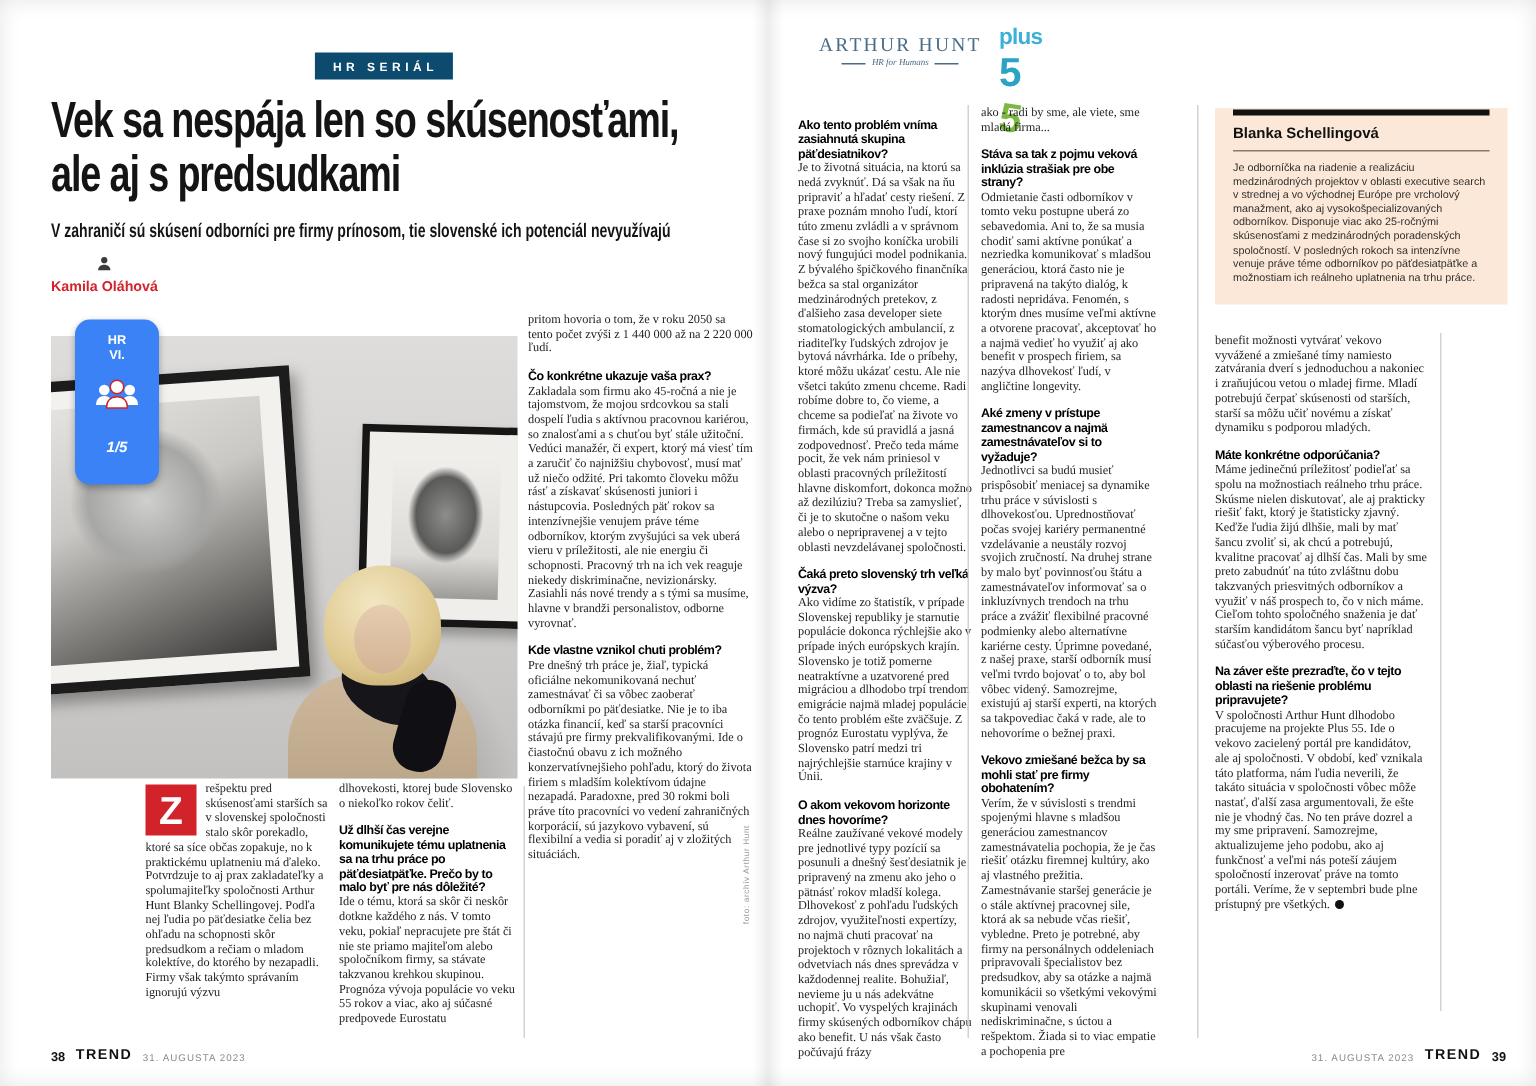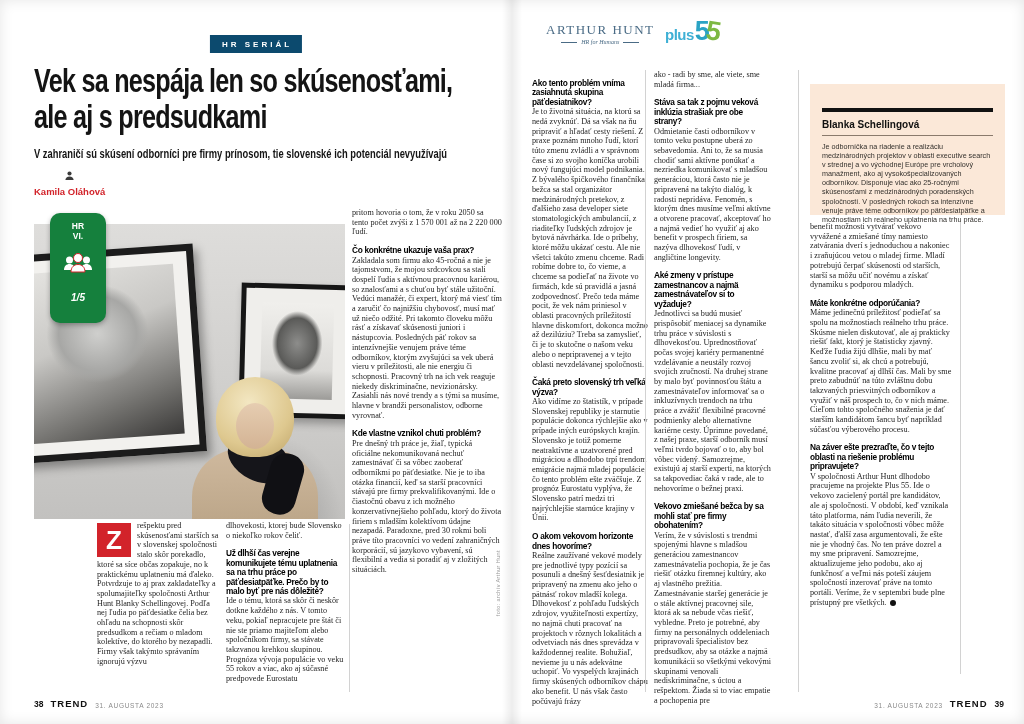--- a/index.html
+++ b/index.html
@@ -45,21 +45,21 @@
   .w-face{position:absolute;left:44px;top:26px;width:38px;height:46px;border-radius:50%;
           background:linear-gradient(180deg,#e6cdb1 0%,#d3b394 100%);}
   .w-body{position:absolute;left:0;top:72px;width:126px;height:70px;border-radius:48px 48px 0 0;
           background:linear-gradient(180deg,#cfb99e 0%,#bda78a 100%);}
   .w-scarf{position:absolute;left:34px;top:60px;width:66px;height:44px;border-radius:50%;
            background:#15151a;transform:rotate(26deg);}
   .w-scarf-tail{position:absolute;left:74px;top:76px;width:34px;height:62px;border-radius:16px;
            background:#101014;transform:rotate(16deg);}
 
   
-  .series-tab{position:absolute;left:50px;top:213px;width:56px;height:110px;background:#15803d;
+  .series-tab{position:absolute;left:50px;top:213px;width:56px;height:110px;background:#3b82f6;
               border-radius:10px;color:#fff;text-align:center;font-family:"Liberation Sans",sans-serif;
               box-shadow:0 2px 5px rgba(0,0,0,0.3);}
   .tab-hr{margin-top:9px;font-weight:bold;font-size:8.5px;line-height:9.5px;}
   .tab-icon{margin-top:11px;}
   .tab-progress{margin-top:12px;font-weight:bold;font-style:italic;font-size:10px;}
 
   
   .col{position:absolute;font-size:8.2px;line-height:9.7px;color:#1e1e1e;}
   .col p{margin:0;}
   .col p.q{margin-top:9px;font-family:"Liberation Sans",sans-serif;font-weight:bold;
@@ -84,33 +84,33 @@
   .f-brand{font-weight:bold;font-size:9.5px;letter-spacing:1px;color:#111;}
   .f-date{font-size:6.5px;color:#8a8a8a;letter-spacing:0.7px;}
 
   
   .ah-logo{position:absolute;left:34px;top:22px;text-align:center;color:#4a6b85;}
   .ah-title{font-family:"Liberation Serif",serif;font-size:13px;letter-spacing:1.5px;}
   .ah-tagline{font-family:"Liberation Serif",serif;font-style:italic;font-size:6px;margin-top:1px;
               display:flex;align-items:center;gap:4px;justify-content:center;}
   .ah-dash{display:inline-block;width:16px;height:1px;background:#4a6b85;}
   .p55-logo{position:absolute;left:153px;top:16px;display:flex;align-items:baseline;
-            font-family:"Liberation Sans",sans-serif;font-weight:bold;}
+            font-family:"Liberation Sans",sans-serif;font-weight:bold;flex-direction:column;}
   .p55-plus{font-size:15px;color:#3fb0d5;letter-spacing:-0.5px;}
   .p55-five-a{font-size:27px;color:#2aa3c4;margin-left:1px;}
   .p55-five-b{font-size:27px;color:#7db842;margin-left:-4px;display:inline-block;transform:rotate(9deg);}
   .colR1{left:20px;top:70px;width:116px;}
   .colR2{left:142px;top:70px;width:118px;}
   .colR3{left:298px;top:222px;width:142px;}
   .vl-r1{left:133px;top:70px;height:622px;}
   .vl-r2{left:286px;top:70px;height:622px;}
   .vl-r3{left:448px;top:222px;height:452px;}
 
-  .sidebar{position:absolute;left:298px;top:84px;width:195px;height:131px;background:#fbe8d8;
-           padding:24px 12px;box-sizing:border-box;}
+  .sidebar{position:absolute;left:298px;top:72px;width:195px;height:131px;background:#fbe8d8;
+           padding:1px 12px;box-sizing:border-box;}
   .sidebar-bar{height:4px;background:#111;margin-bottom:7px;}
   .sidebar-title{font-family:"Liberation Sans",sans-serif;font-weight:bold;font-size:10px;color:#111;
                  padding-bottom:5px;border-bottom:1px solid #8a7a6c;margin-bottom:6px;}
   .sidebar-body{font-family:"Liberation Sans",sans-serif;font-size:7.2px;line-height:9.1px;color:#33302c;}
 
   .endmark{display:inline-block;width:6px;height:6px;background:#111;border-radius:50%;
            margin-left:3px;vertical-align:-1px;}
 </style>
 </head>
 <body>
@@ -176,21 +176,21 @@
       <div>
           <p class="p">rešpektu pred skúsenosťami starších sa v slovenskej spoločnosti stalo skôr porekadlo, ktoré sa síce občas zopakuje, no k praktickému uplatneniu má ďaleko. Potvrdzuje to aj prax zakladateľky a spolumajiteľky spoločnosti Arthur Hunt Blanky Schellingovej. Podľa nej ľudia po päťdesiatke čelia bez ohľadu na schopnosti skôr predsudkom a rečiam o mladom kolektíve, do ktorého by nezapadli. Firmy však takýmto správaním ignorujú výzvu</p>
         </div>
     </div>
     <div class="col colC">
         <p class="p">dlhovekosti, ktorej bude Slovensko o niekoľko rokov čeliť.</p>
         <p class="q">Už dlhší čas verejne komunikujete tému uplatnenia sa na trhu práce po päťdesiatpäťke. Prečo by to malo byť pre nás dôležité?</p>
         <p class="p">Ide o tému, ktorá sa skôr či neskôr dotkne každého z nás. V tomto veku, pokiaľ nepracujete pre štát či nie ste priamo majiteľom alebo spoločníkom firmy, sa stávate takzvanou krehkou skupinou. Prognóza vývoja populácie vo veku 55 rokov a viac, ako aj súčasné predpovede Eurostatu</p>
       </div>
     <div class="col colA">
-        <p class="p">pritom hovoria o tom, že v roku 2050 sa tento počet zvýši z 1 570 001  až na 2 220 000 ľudí.</p>
+        <p class="p">pritom hovoria o tom, že v roku 2050 sa tento počet zvýši z 1 440 000  až na 2 220 000 ľudí.</p>
         <p class="q">Čo konkrétne ukazuje vaša prax?</p>
         <p class="p">Zakladala som firmu ako 45-ročná a nie je tajomstvom, že mojou srdcovkou sa stali dospelí ľudia s aktívnou pracovnou kariérou, so znalosťami a s chuťou byť stále užitoční. Vedúci manažér, či expert, ktorý má viesť tím a zaručiť čo najnižšiu chybovosť, musí mať už niečo odžité. Pri takomto človeku môžu rásť a získavať skúsenosti juniori i nástupcovia. Posledných päť rokov sa intenzívnejšie venujem práve téme odborníkov, ktorým zvyšujúci sa vek uberá vieru v príležitosti, ale nie energiu či schopnosti. Pracovný trh na ich vek reaguje niekedy diskriminačne, nevizionársky. Zasiahli nás nové trendy a s tými sa musíme, hlavne v brandži personalistov, odborne vyrovnať.</p>
         <p class="q">Kde vlastne vznikol chuti problém?</p>
         <p class="p">Pre dnešný trh práce je, žiaľ, typická oficiálne nekomunikovaná nechuť zamestnávať či sa vôbec zaoberať odborníkmi po päťdesiatke. Nie je to iba otázka financií, keď sa starší pracovníci stávajú pre firmy prekvalifikovanými. Ide o čiastočnú obavu z ich možného konzervatívnejšieho pohľadu, ktorý do života firiem s mladším kolektívom údajne nezapadá. Paradoxne, pred 30 rokmi boli práve títo pracovníci vo vedení zahraničných korporácií, sú jazykovo vybavení, sú flexibilní a vedia si poradiť aj v zložitých situáciách.</p>
       </div>
 
     <div class="vline vl-left"></div>
     <div class="credit-vert">foto: archív Arthur Hunt</div>
 
     <div class="footer footer-left">

